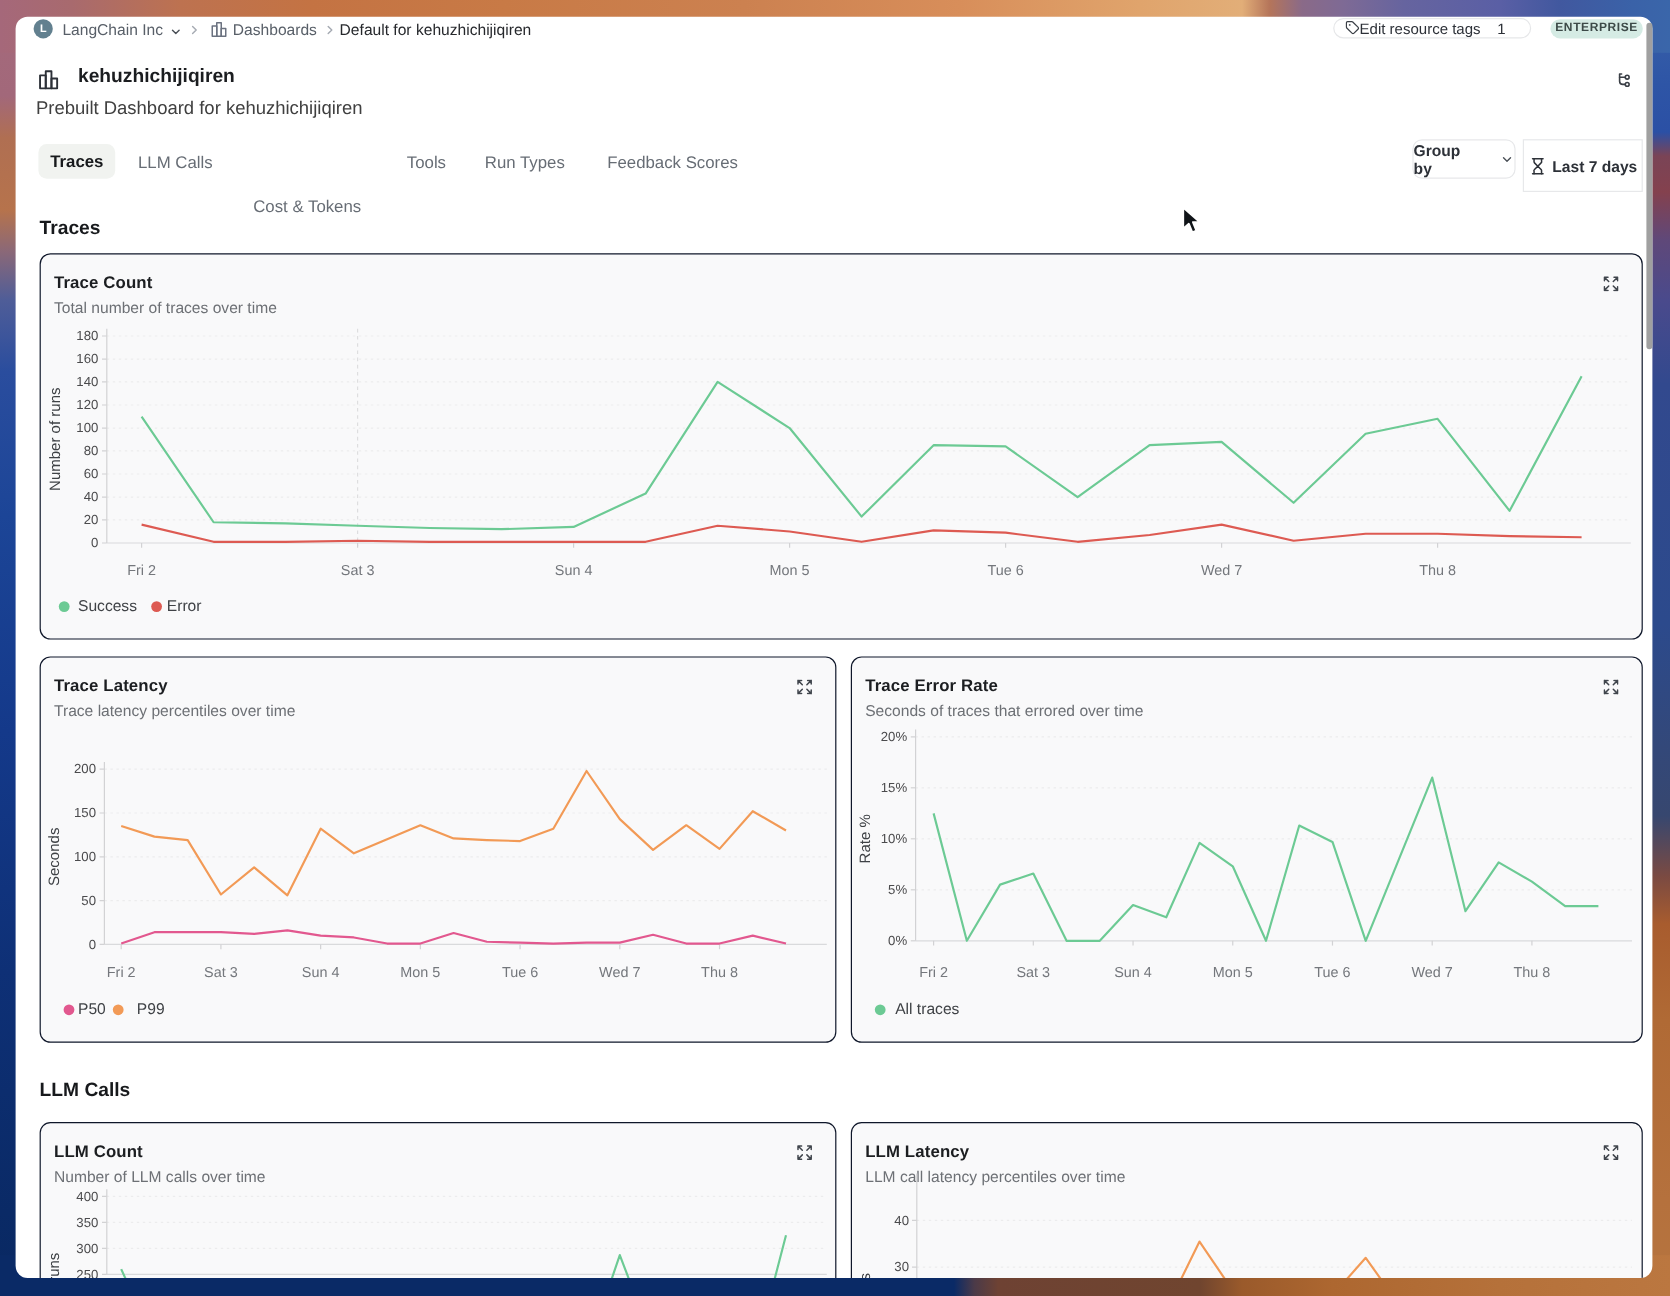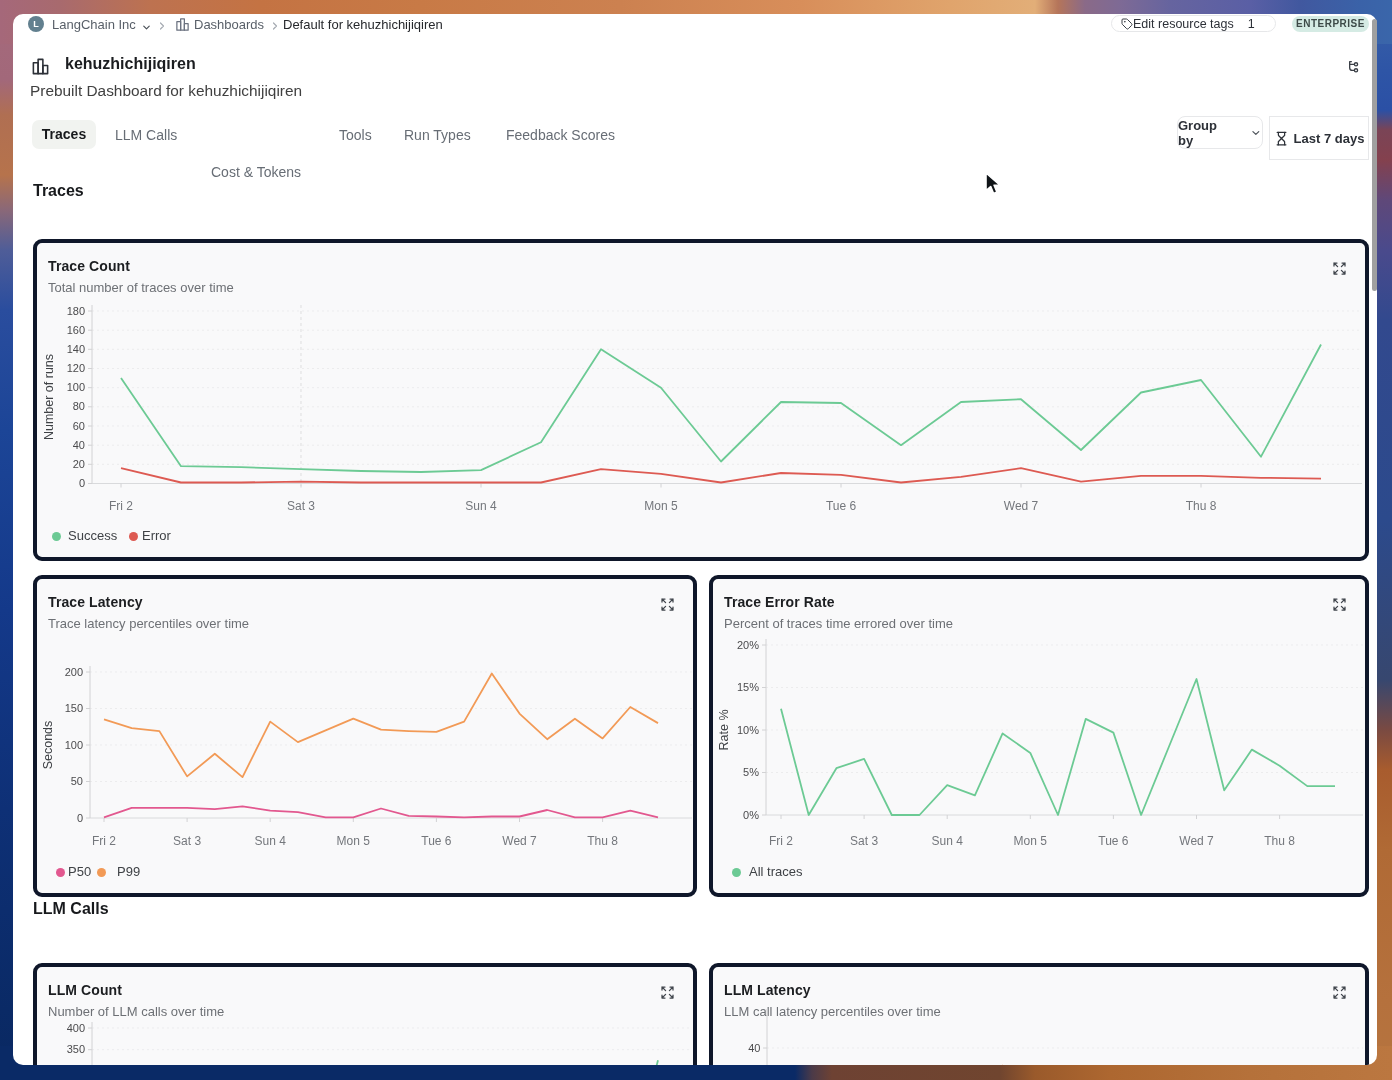--- a/index.html
+++ b/index.html
@@ -9,21 +9,21 @@
   background:linear-gradient(to bottom,#a56a7c 0,#a2687a 80px,#b06f52 115px,#b6734c 175px,#8a6878 210px,#4f5d98 250px,#2a4d9e 310px,#1c4597 430px,#14398a 610px,#0e3076 810px,#0a2a66 1010px,#092861 1080px); }
 #bgR { position:absolute; right:0; top:0; width:44px; height:1080px;
   background:linear-gradient(to bottom,#3a62a8 0,#2e55a6 70px,#2b50a5 110px,#7a4456 130px,#84414e 160px,#5f4879 200px,#4a4a8c 250px,#32498e 320px,#2c4a8c 520px,#37476f 680px,#7a4a42 730px,#a85c2e 770px,#b06a35 850px,#b5713d 1000px,#b5743f 1080px); }
 #bgT { position:absolute; left:0; top:0; width:1392px; height:44px; }
 #bgB { position:absolute; left:0; bottom:0; width:1392px; height:34px;
   background:linear-gradient(to right,#0a2a66 0,#0a2a66 795px,#4b3a48 812px,#6e4233 832px,#70452f 1000px,#9a5a2b 1035px,#ad6730 1110px,#b5713a 1250px,#bb7740 1392px); }
 #win { position:absolute; left:13px; top:14px; width:1364px; height:1051px; background:#fff; border-radius:10px; overflow:hidden; }
 #scrollthumb { position:absolute; left:1372px; top:19px; width:5px; height:272px; background:#a0a0a0; border-radius:2.5px; z-index:40; }
 
 .crumb { position:absolute; top:15px; height:18px; display:flex; align-items:center; font-size:13px; color:#585f68; }
-.card { position:absolute; background:#f9f9fa; border:4px solid #0f172a; border-radius:9px;margin-top:28px; }
+.card { position:absolute; background:#f9f9fa; border:1px solid #0f172a; border-radius:9px; }
 .ctitle { position:absolute; left:11px; top:15px; font-size:14px; font-weight:700; color:#1c1e21; letter-spacing:.1px; }
 .csub { position:absolute; left:11px; top:37px; font-size:13px; color:#6d7075; }
 .cexp { position:absolute; right:19px; top:18px; }
 .ldot { position:absolute; top:0; width:9px; height:9px; border-radius:50%; }
 .llab { position:absolute; top:-4px; font-size:13px; color:#3f4246; }
 .sect { position:absolute; left:20px; font-size:16px; font-weight:700; color:#17191c; }
 </style></head>
 <body>
 <div id="bg"></div>
 <div id="bgL"></div>
@@ -216,21 +216,21 @@
     <div class="abs" style="left:19px;top:289px;width:300px;height:12px;">
         <span class="ldot" style="background:#e2588f;left:0px"></span>
 <span class="llab" style="left:12px">P50</span>
 <span class="ldot" style="background:#f29a56;left:41px"></span>
 <span class="llab" style="left:61px">P99</span>
       </div>
   </div>
 
   <div class="card" style="left:696px;top:533px;width:660px;height:322px;">
     <div class="ctitle">Trace Error Rate</div>
-    <div class="csub">Percent of traces time errored over time</div>
+    <div class="csub">Seconds of traces that errored over time</div>
     <div class="cexp"><svg width="13" height="13" viewBox="0 0 13 13">
 <path d="M4.6 4.6 L1 1 M1 4 V1 H4" stroke="#40454c" stroke-width="1.25" stroke-linecap="round" stroke-linejoin="round" fill="none"></path>
 <path d="M8.4 4.6 L12 1 M9 1 H12 V4" stroke="#40454c" stroke-width="1.25" stroke-linecap="round" stroke-linejoin="round" fill="none"></path>
 <path d="M4.6 8.4 L1 12 M1 9 V12 H4" stroke="#40454c" stroke-width="1.25" stroke-linecap="round" stroke-linejoin="round" fill="none"></path>
 <path d="M8.4 8.4 L12 12 M12 9 V12 H9" stroke="#40454c" stroke-width="1.25" stroke-linecap="round" stroke-linejoin="round" fill="none"></path>
 </svg></div>
     <svg class="abs" style="left:0;top:0" width="660" height="322" viewBox="0 0 660 322">
 <line x1="53" y1="66.0" x2="650" y2="66.0" stroke="#e9e9ea" stroke-width="1" stroke-dasharray="2 3" opacity=".8"></line>
 <line x1="53" y1="108.5" x2="650" y2="108.5" stroke="#e9e9ea" stroke-width="1" stroke-dasharray="2 3" opacity=".8"></line>
 <line x1="53" y1="151.0" x2="650" y2="151.0" stroke="#e9e9ea" stroke-width="1" stroke-dasharray="2 3" opacity=".8"></line>

